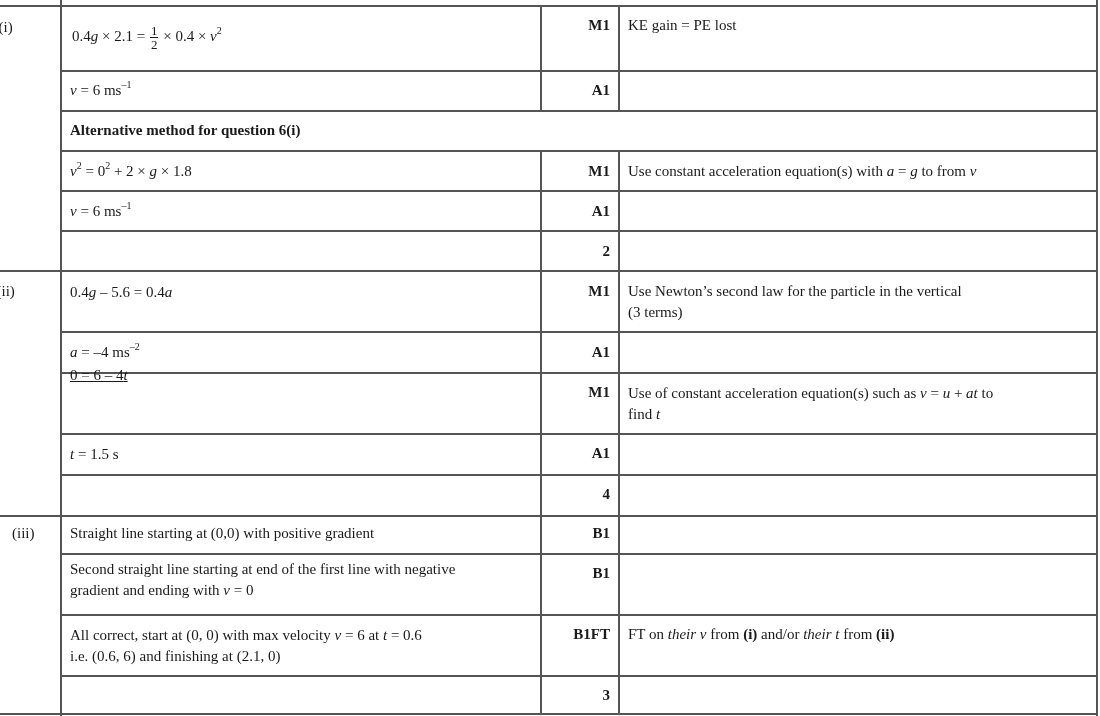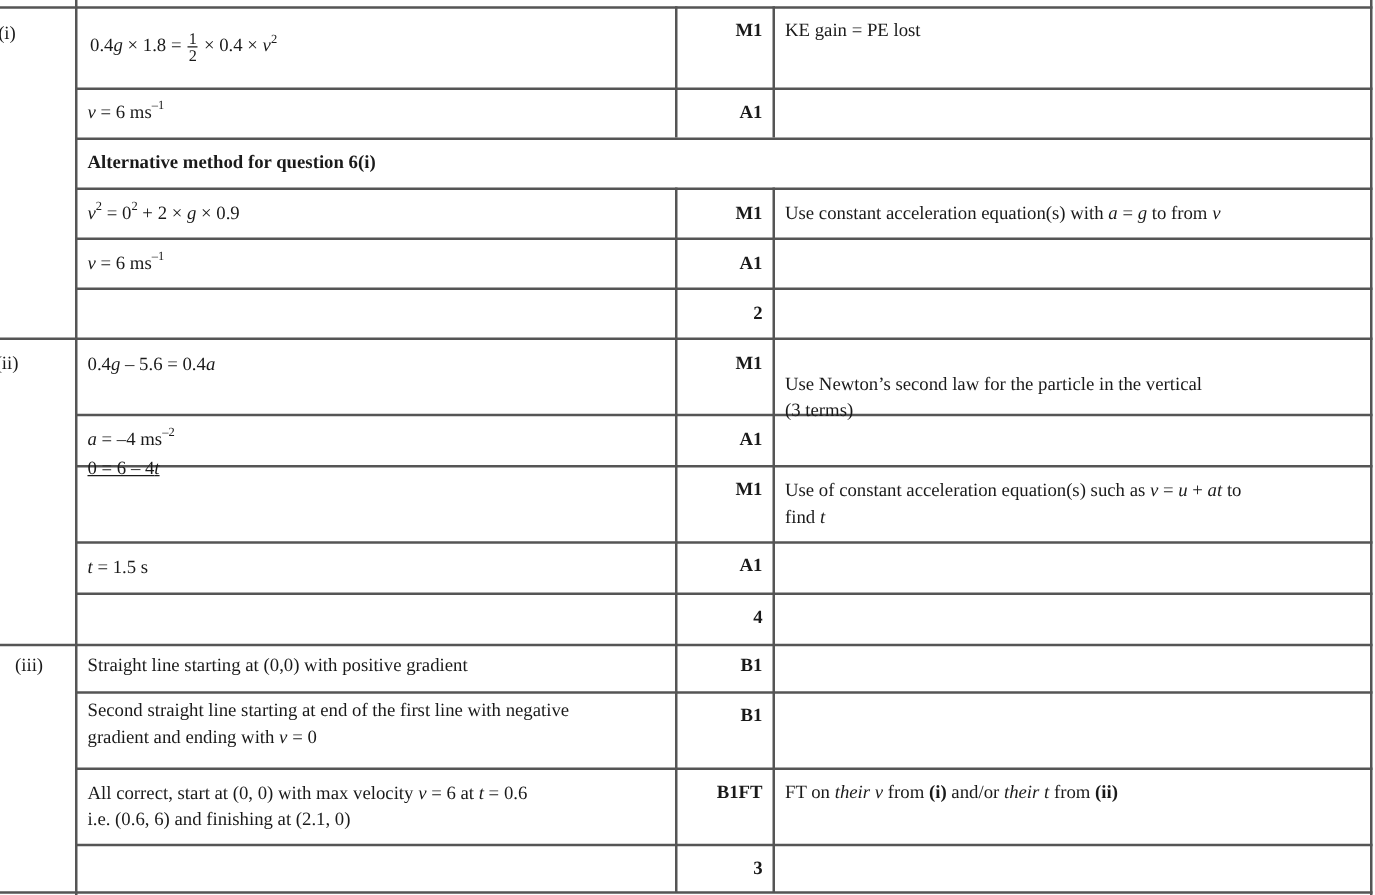--- a/index.html
+++ b/index.html
@@ -86,34 +86,34 @@
   <div class="vline" style="left:540px;top:150px;height:564px;"></div>
 
   <div class="vline" style="left:618px;top:5px;height:105px;"></div>
   <div class="vline" style="left:618px;top:150px;height:564px;"></div>
 </div>
 
 <div>
   <span class="cell qlabel" style="top:17px;">6(i)</span>
 
   <span class="cell ans" style="top:24px;left:72px;">
-    <span>0.4</span><i>g</i><span> × 1.8 = </span><span class="frac"><span class="num">1</span><span class="den">2</span></span><span> × 0.4 × </span><i>v</i><sup>2</sup>
+    <span>0.4</span><i>g</i><span> × 2.1 = </span><span class="frac"><span class="num">1</span><span class="den">2</span></span><span> × 0.4 × </span><i>v</i><sup>2</sup>
   </span>
   <span class="cell mark" style="top:15px;">M1</span>
   <span class="cell guide" style="top:15px;">KE gain = PE lost</span>
 
   <span class="cell ans" style="top:80px;">
     <i>v</i><span> = 6 ms</span><sup>–1</sup>
   </span>
   <span class="cell mark" style="top:80px;">A1</span>
 
   <span class="cell ans bold" style="top:120px;">Alternative method for question 6(i)</span>
 
   <span class="cell ans" style="top:161px;">
-    <i>v</i><sup>2</sup><span> = 0</span><sup>2</sup><span> + 2 × </span><i>g</i><span> × 0.9</span>
+    <i>v</i><sup>2</sup><span> = 0</span><sup>2</sup><span> + 2 × </span><i>g</i><span> × 1.8</span>
   </span>
   <span class="cell mark" style="top:161px;">M1</span>
   <span class="cell guide" style="top:161px;">
     <span>Use constant acceleration equation(s) with </span><i>a</i><span> = </span><i>g</i><span> to from </span><i>v</i>
   </span>
 
   <span class="cell ans" style="top:201px;">
     <i>v</i><span> = 6 ms</span><sup>–1</sup>
   </span>
   <span class="cell mark" style="top:201px;">A1</span>
@@ -121,21 +121,21 @@
   <span class="cell mark" style="top:241px;">2</span>
 </div>
 
 <div>
   <span class="cell qlabel" style="top:281px;left:-11px;">6(ii)</span>
 
   <span class="cell ans" style="top:282px;">
     <span>0.4</span><i>g</i><span> – 5.6 = 0.4</span><i>a</i>
   </span>
   <span class="cell mark" style="top:281px;">M1</span>
-  <span class="cell guide" style="top:298px;">
+  <span class="cell guide" style="top:281px;">
     <span>Use Newton’s second law for the particle in the vertical</span><br>
     <span>(3 terms)</span>
   </span>
 
   <span class="cell ans" style="top:342px;">
     <i>a</i><span> = –4 ms</span><sup>–2</sup>
   </span>
   <span class="cell mark" style="top:342px;">A1</span>
 
   <span class="cell ans" style="top:365px;text-decoration:underline;">

